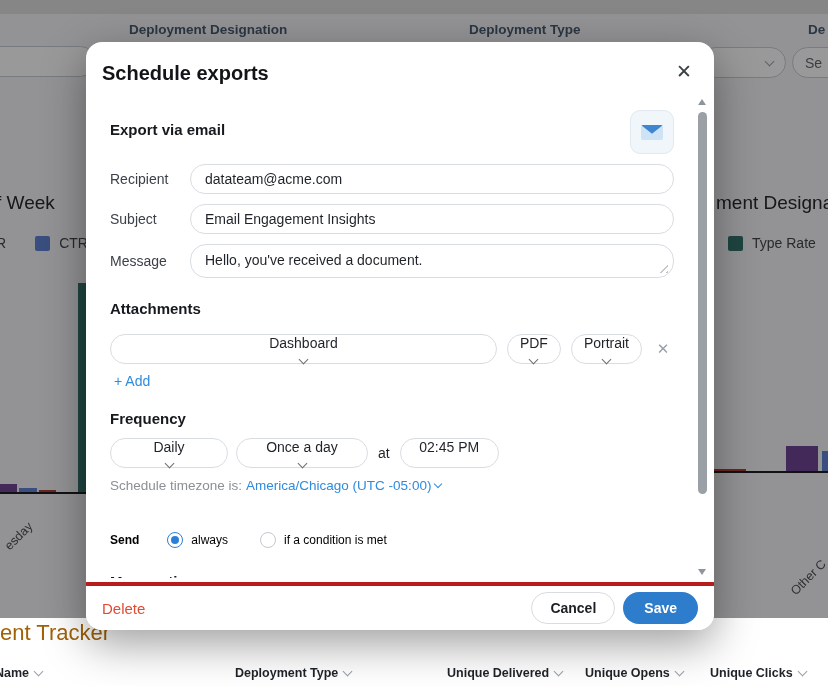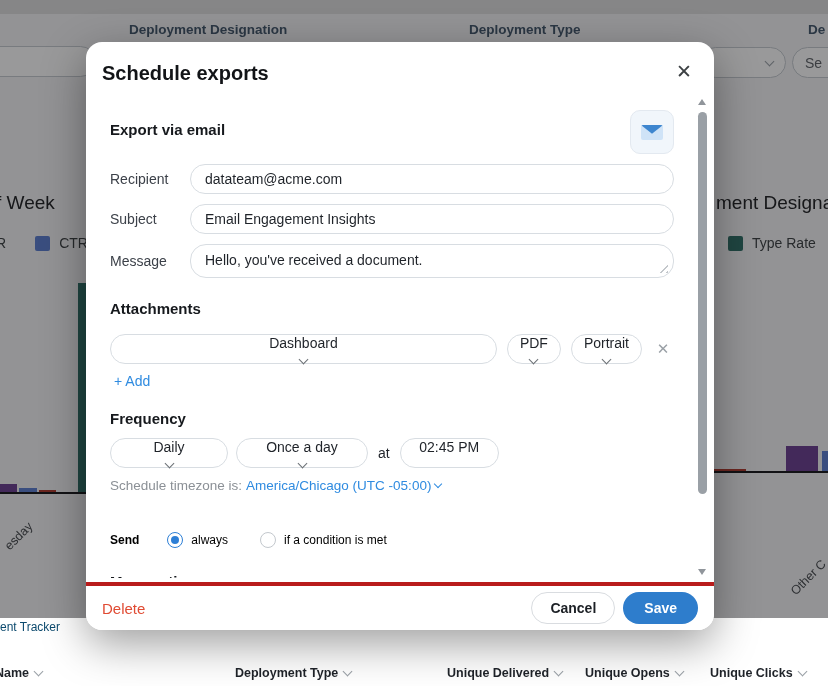--- a/index.html
+++ b/index.html
@@ -10,21 +10,21 @@
   .bg-filter-label{position:absolute;top:22px;font-size:13.5px;font-weight:700;color:#42566b;white-space:nowrap;}
   .bg-pill{position:absolute;height:31px;background:#fff;border:1px solid #c6cbd1;border-radius:17px;
            display:flex;align-items:center;padding:0 12px;font-size:14px;color:#3c4043;box-sizing:border-box;}
   .chart-title{position:absolute;font-size:19px;color:#202124;white-space:nowrap;}
   .legend-row{position:absolute;display:flex;align-items:center;font-size:14px;color:#3c4043;white-space:nowrap;}
   .swatch{width:15px;height:15px;border-radius:2px;display:inline-block;}
   .axis{position:absolute;height:2px;background:#17181a;}
   .plot{position:absolute;}
   .rotlab{position:absolute;transform:rotate(-45deg);transform-origin:top left;font-size:12.5px;color:#46494d;white-space:nowrap;}
   .bg-bottom{position:absolute;left:0;top:618px;width:828px;height:68px;background:#ffffff;}
-  .tracker-title{position:absolute;top:620px;font-size:12px;color:#0c4a6e;white-space:nowrap;}
+  .tracker-title{position:absolute;top:620px;font-size:22px;color:#a16207;white-space:nowrap;}
   .col-head{position:absolute;top:666px;font-size:12.5px;font-weight:700;color:#1f2329;white-space:nowrap;display:flex;align-items:center;gap:6px;}
   .chev{width:6px;height:6px;border-right:1.5px solid #6b7075;border-bottom:1.5px solid #6b7075;transform:rotate(45deg);display:inline-block;margin-top:-3px;flex:none;}
   .chev.lite{border-color:#9aa0a6;}
 
   
   .overlay{position:absolute;left:0;top:0;width:828px;height:618px;background:rgba(12,13,14,0.42);z-index:5;}
 
   
   .modal{position:absolute;left:86px;top:42px;width:628px;height:588px;background:#fff;border-radius:16px;
          box-shadow:0 14px 44px rgba(0,0,0,0.38);z-index:10;}

